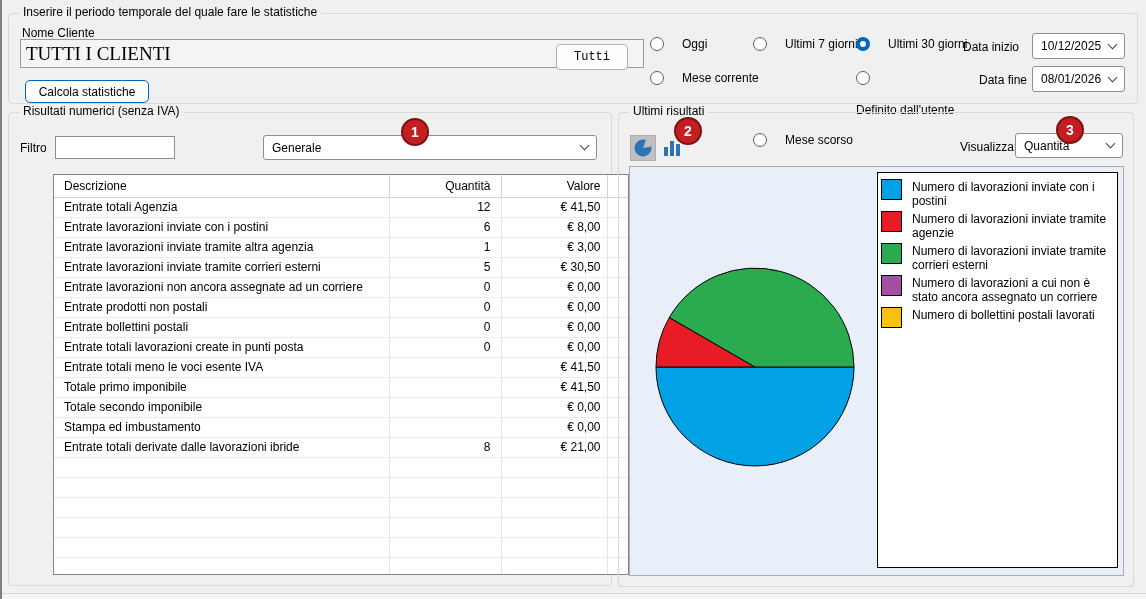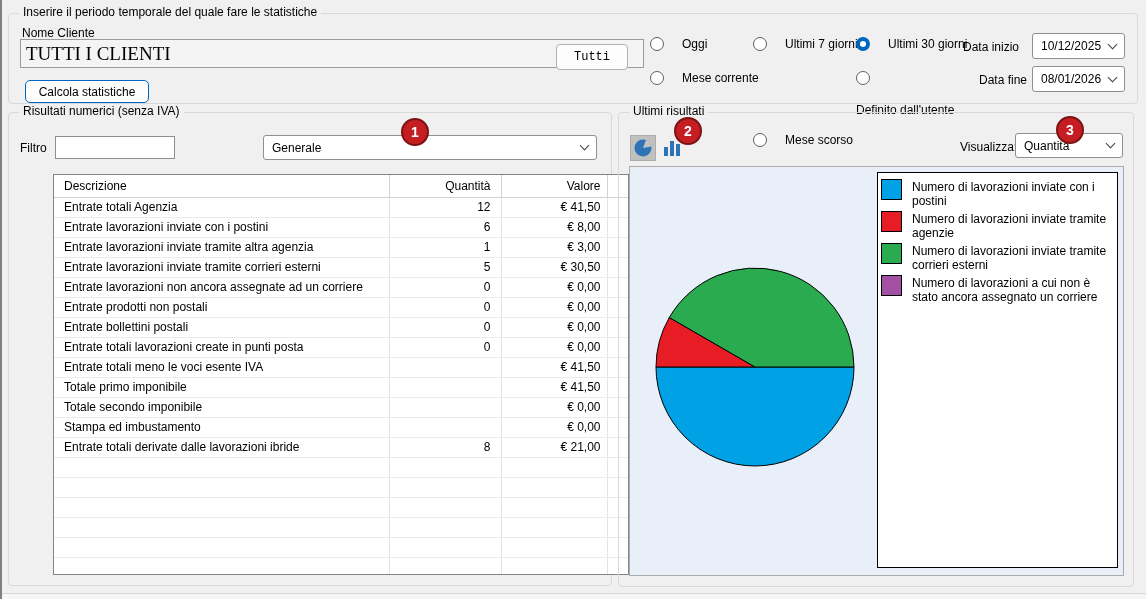--- a/index.html
+++ b/index.html
@@ -350,18 +350,22 @@
         <span class="legend-label">Numero di lavorazioni inviate tramite agenzie</span>
       </div>
       <div class="legend-entry">
         <span class="legend-swatch" style="background: rgb(43, 171, 80);"></span>
         <span class="legend-label">Numero di lavorazioni inviate tramite corrieri esterni</span>
       </div>
       <div class="legend-entry">
         <span class="legend-swatch" style="background: rgb(163, 79, 163);"></span>
         <span class="legend-label">Numero di lavorazioni a cui non è stato ancora assegnato un corriere</span>
       </div>
+      <div class="legend-entry">
+        <span class="legend-swatch" style="background: rgb(245, 194, 17);"></span>
+        <span class="legend-label">Numero di bollettini postali lavorati</span>
+      </div>
     </div>
 </div>
 
 <div class="badge" id="badge-1">1</div>
 <div class="badge" id="badge-2">2</div>
 <div class="badge" id="badge-3">3</div>
 
 </body></html>

